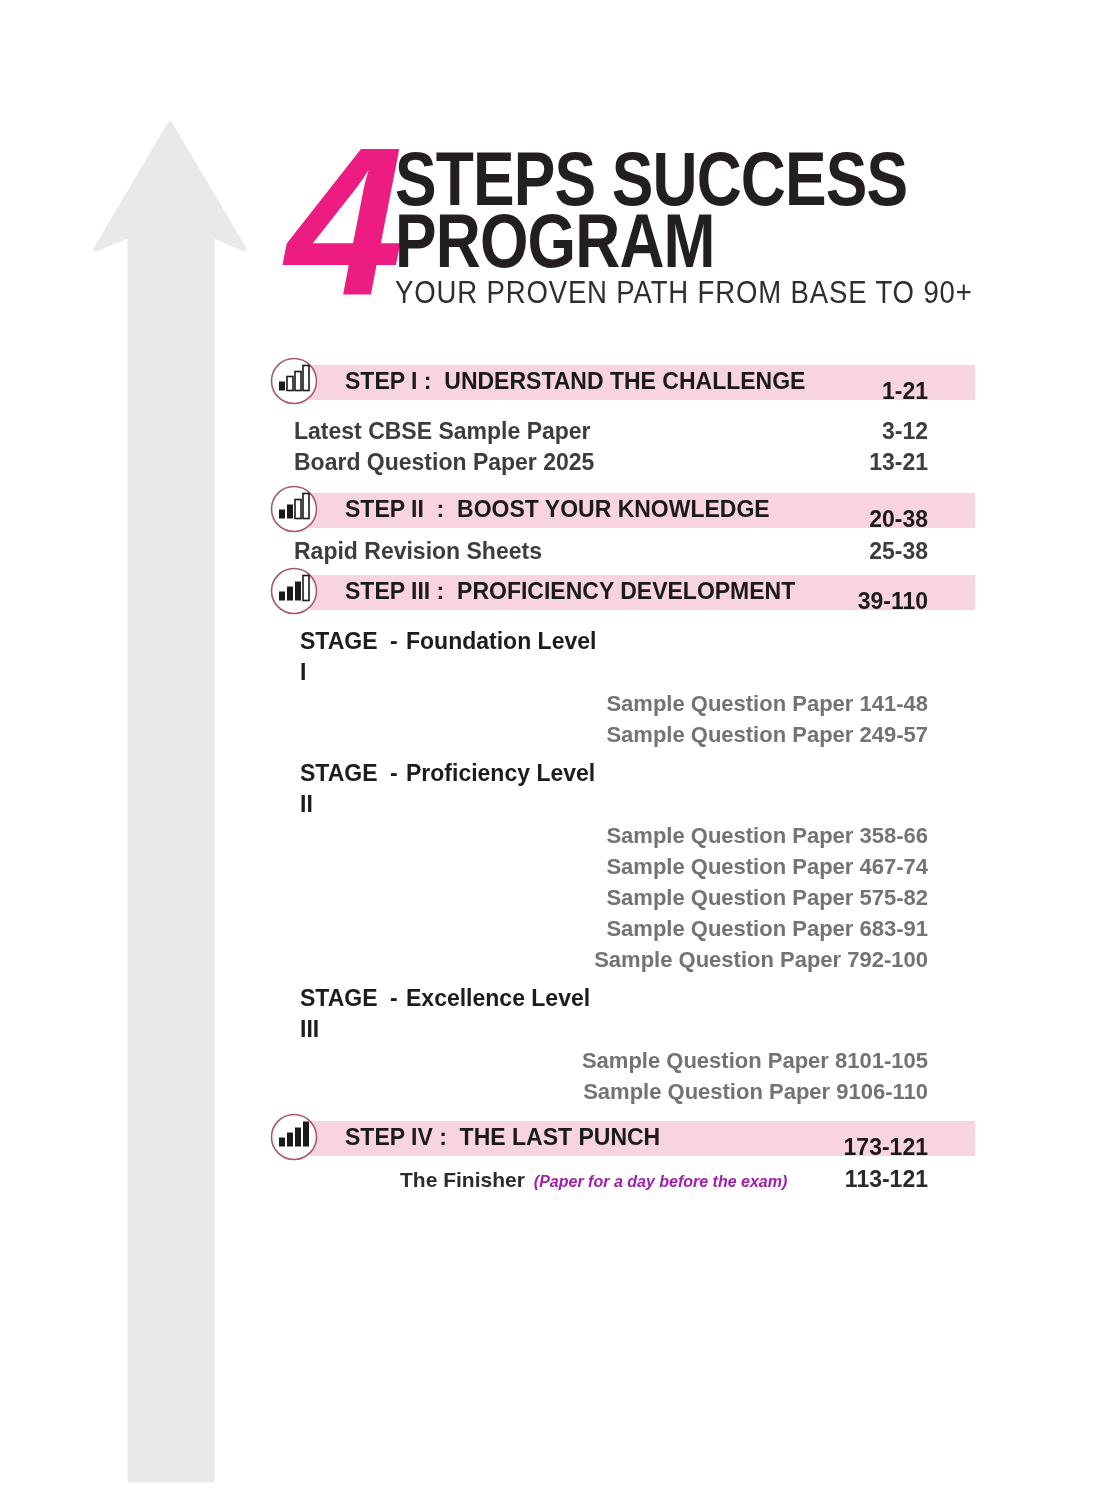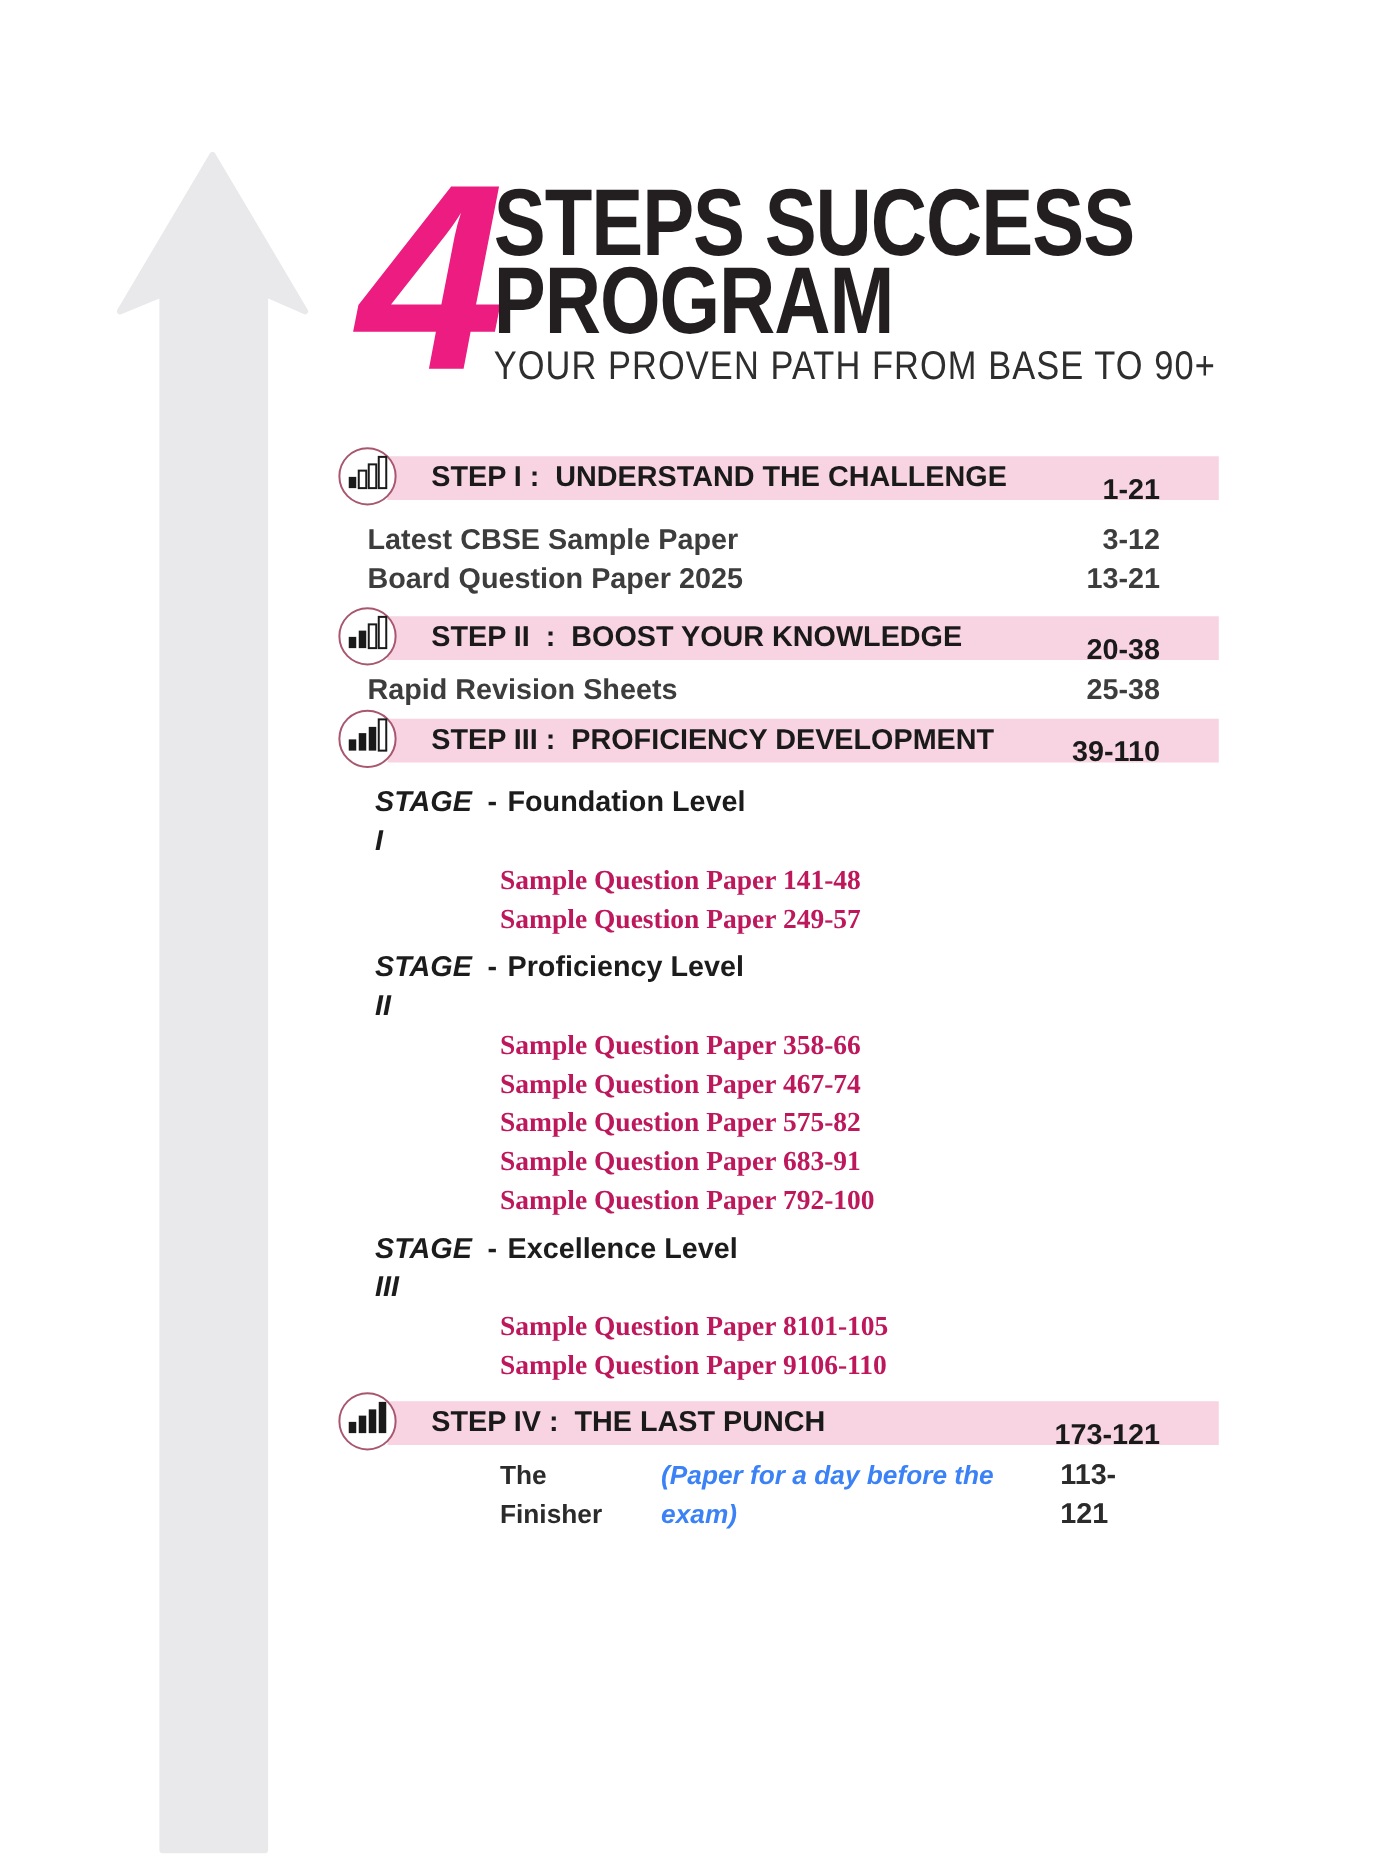--- a/index.html
+++ b/index.html
@@ -39,29 +39,29 @@
     font-size:23px;color:#1a1a1a;
   }
   .row-item{
     display:flex;justify-content:space-between;padding-left:24px;
     padding-right:47px;line-height:31px;font-weight:bold;font-size:23px;color:#3d3d3d;text-align:right;
   }
   .row-stage{
     display:flex;padding-left:30px;line-height:31px;font-weight:bold;
     font-size:23px;color:#1c1c1c;
   }
-  .stage-label{width:90px;font-style:italic;}
+  .stage-label{width:90px;}
   .stage-dash{width:16px;}
   .row-paper{
-    display:flex;justify-content:flex-start;padding-left:130px;
-    padding-right:47px;line-height:31px;font-weight:bold;font-size:22px;color:#be185d;font-family:Liberation Serif, serif;
+    display:flex;justify-content:flex-end;padding-left:130px;
+    padding-right:47px;line-height:31px;font-weight:bold;font-size:22px;color:#737373;
   }
   .row-finisher{display:flex;align-items:baseline;padding-left:130px;padding-right:47px;line-height:31px;}
   .finisher-label{font-weight:bold;font-size:21px;color:#2b2b2b;}
-  .finisher-note{font-style:italic;font-weight:bold;font-size:21px;color:#3b82f6;margin-left:9px;}
+  .finisher-note{font-style:italic;font-weight:bold;font-size:16px;color:#a21caf;margin-left:9px;}
   .finisher-pages{margin-left:auto;font-weight:bold;font-size:23px;color:#2b2b2b;}
   .mt8{margin-top:8px;}.mt10{margin-top:14px;}.mt15{margin-top:15px;}.mt16{margin-top:16px;}
   
   .icon-circle{fill:#ffffff;stroke:#a8576f;stroke-width:1.6;}
   .bar-f{fill:#1a1a1a;}
   .bar-o{fill:#ffffff;stroke:#1a1a1a;stroke-width:1.6;}
 </style>
 </head>
 <body>
 

